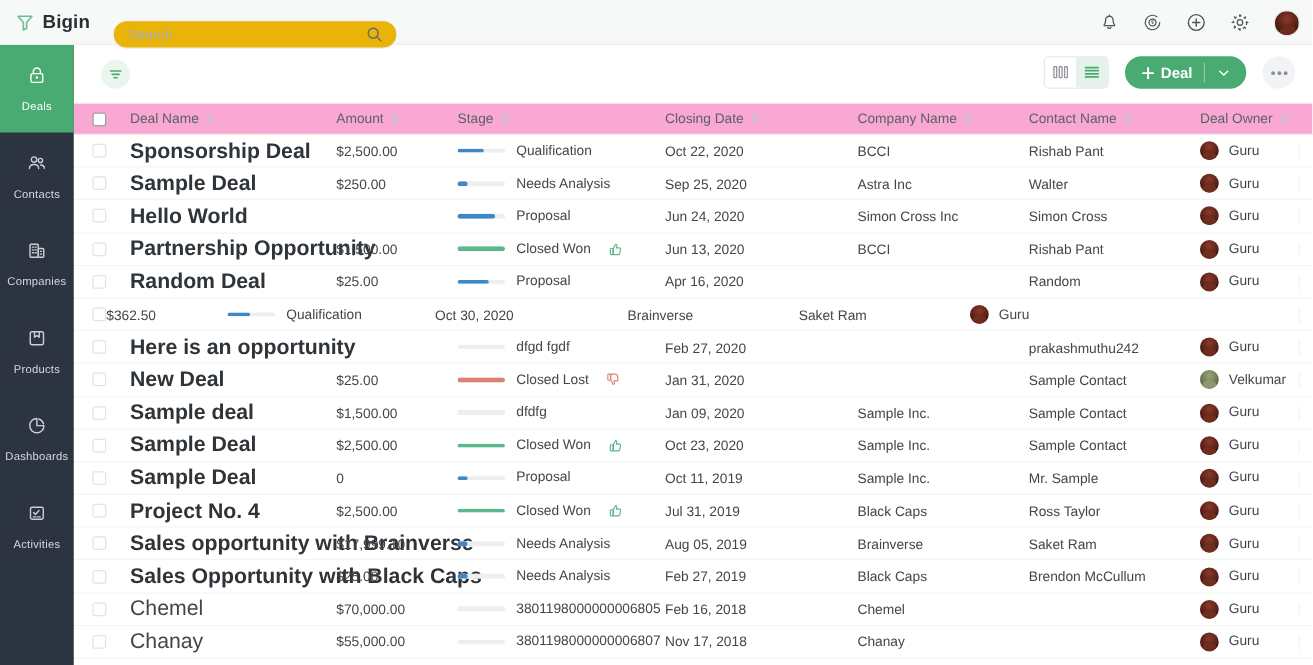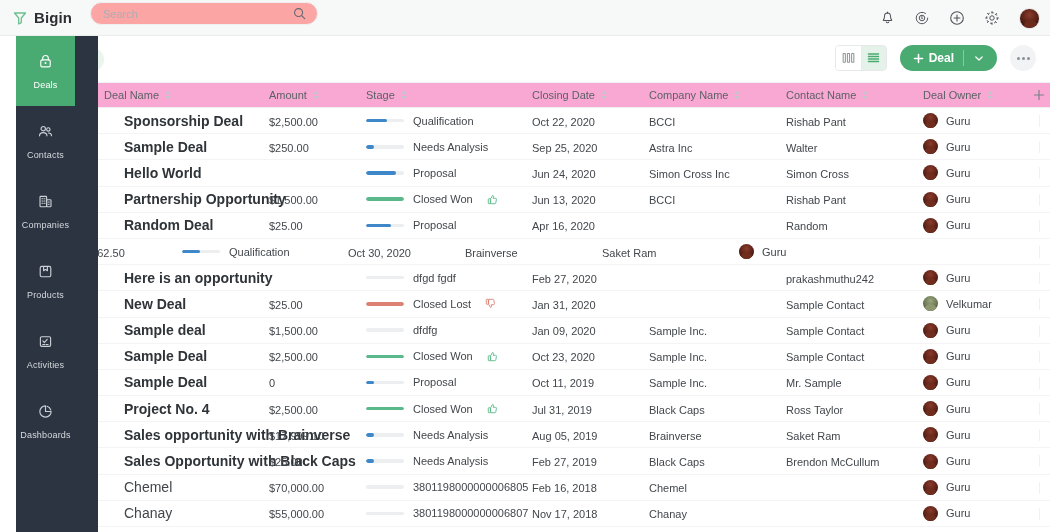--- a/index.html
+++ b/index.html
@@ -18,23 +18,23 @@
     background: #f7f8f8;
     display: flex; align-items: center;
     border-bottom: 1px solid #ececec;
     z-index: 5;
   }
   .brand { display: flex; align-items: center; gap: 6px; padding-left: 12px; width: 78px; }
   .brand-logo { width: 16px; height: 16px; display: block; }
   .brand-name { font-size: 15px; font-weight: 700; color: #2b2f33; letter-spacing: .1px; }
 
   .searchbox {
-    position: absolute; left: 90px; top: 2px;
+    position: absolute; left: 90px; top: 16px;
     width: 228px; height: 23px;
-    background: #fca5a5; border-radius: 12px;
+    background: #eab308; border-radius: 12px;
     display: flex; align-items: center;
     border: 1px solid #f0f0f0;
   }
   .searchbox input {
     border: 0; outline: 0; background: transparent;
     font-family: "Liberation Sans", sans-serif;
     font-size: 11px; color: #4a4f54;
     padding-left: 12px; flex: 1; height: 100%;
   }
   .searchbox input::placeholder { color: #a9aeb3; }
@@ -52,22 +52,22 @@
     position: relative; overflow: hidden;
   }
   .avatar-top::after {
     content: ""; position: absolute; left: 4px; top: 11px;
     width: 13px; height: 11px; border-radius: 50% 50% 0 0;
     background: #6b2a1c;
   }
 
   
   .sidebar {
-    position: absolute; left: 16px; top: 36px;
-    width: 82px; height: 496px;
+    position: absolute; left: 0; top: 36px;
+    width: 59px; height: 496px;
     background: #2c3442;
     z-index: 4;
   }
   .nav-item {
     height: 70px; width: 59px;
     display: flex; flex-direction: column;
     align-items: center; justify-content: center;
     gap: 6px; cursor: pointer;
   }
   .nav-item.active { background: #4aab72; }
@@ -153,33 +153,33 @@
     width: 11px; height: 11px; border: 1px solid #c2c6ca; border-radius: 2px;
     background: #fff; cursor: pointer;
   }
   .thead .chk { border-color: #9ba0a5; }
   .trow .chk { border-color: #e2e4e6; }
 
   .c-name   { width: 184px; flex: none; padding-left: 19px; }
   .c-amt    { width: 97px;  flex: none; }
   .c-stage  { width: 166px; flex: none; display: flex; align-items: center; gap: 9px; }
   .c-date   { width: 117px; flex: none; }
-  .c-comp   { width: 137px; flex: none; }
+  .c-comp   { width: 137px; flex: none; margin-left: 37px; }
   .c-cont   { width: 137px; flex: none; }
   .c-owner  { width: 104px; flex: none; display: flex; align-items: center; gap: 8px; }
   .c-plus   { width: 23px;  flex: none; display: flex; justify-content: center; }
 
   .th-txt { font-size: 11px; color: #5c6165; font-weight: 400; }
   .th-cell { display: flex; align-items: center; gap: 6px; }
   .sorter { display: flex; flex-direction: column; gap: 2px; cursor: pointer; }
   .sorter .ar { width: 0; height: 0; border-left: 3px solid transparent; border-right: 3px solid transparent; }
   .sorter .up { border-bottom: 3.5px solid #c3c7cb; }
   .sorter .dn { border-top: 3.5px solid #c3c7cb; }
 
-  .cell-name { font-size: 14px; font-weight: 700; color: #2f3439; white-space: nowrap; cursor: pointer; margin-left: 20px; }
+  .cell-name { font-size: 17px; font-weight: 700; color: #2f3439; white-space: nowrap; cursor: pointer; }
   .cell-name.light { font-weight: 400; color: #41464b; }
   .cell-txt  { font-size: 11px; color: #42474c; white-space: nowrap; }
   .cell-stage-label { font-size: 11px; color: #42474c; white-space: nowrap; }
 
   .bar { width: 38px; height: 3.5px; border-radius: 2px; background: #edeeef; position: relative; overflow: hidden; flex: none; }
   .bar > span { position: absolute; left: 0; top: 0; height: 100%; border-radius: 2px; display: block; }
 
   .avatar-cell {
     width: 15px; height: 15px; border-radius: 50%; flex: none;
     background: radial-gradient(circle at 50% 30%, #8a3b2c 0%, #5e2318 48%, #35140f 80%, #21100f 100%);
@@ -299,36 +299,36 @@
             <rect x="3.4" y="3.6" width="11.2" height="11" rx="1.6" fill="none" stroke="#cbd0d6" stroke-width="1.2"></rect>
             <path d="M7 3.8v4.4l2-1.3 2 1.3V3.8" fill="none" stroke="#cbd0d6" stroke-width="1.2" stroke-linejoin="round"></path>
           </svg>
       </span>
       <span class="nav-label">Products</span>
     </div>
 
     <div class="nav-item">
       <span class="nav-ico">
         <svg width="17" height="17" viewBox="0 0 18 18">
+            <path d="M9 9V3a6 6 0 1 0 6 6z" fill="none" stroke="#cbd0d6" stroke-width="1.2" stroke-linejoin="round"></path>
+            <path d="M10.6 3.4A6 6 0 0 1 14.6 7.4" fill="none" stroke="#cbd0d6" stroke-width="1.2" stroke-linecap="round"></path>
+          </svg>
+      </span>
+      <span class="nav-label">Dashboards</span>
+    </div>
+
+    <div class="nav-item">
+      <span class="nav-ico">
+        <svg width="17" height="17" viewBox="0 0 18 18">
             <rect x="3.6" y="4" width="10.8" height="10.2" rx="1.4" fill="none" stroke="#cbd0d6" stroke-width="1.2"></rect>
             <path d="M6.2 8.4l1.6 1.7 3-3.3" fill="none" stroke="#cbd0d6" stroke-width="1.2" stroke-linecap="round" stroke-linejoin="round"></path>
             <path d="M6 12.2h2.2M9.6 12.2h2.2" stroke="#cbd0d6" stroke-width="1.1" stroke-linecap="round"></path>
           </svg>
       </span>
       <span class="nav-label">Activities</span>
-    </div>
-
-    <div class="nav-item">
-      <span class="nav-ico">
-        <svg width="17" height="17" viewBox="0 0 18 18">
-            <path d="M9 9V3a6 6 0 1 0 6 6z" fill="none" stroke="#cbd0d6" stroke-width="1.2" stroke-linejoin="round"></path>
-            <path d="M10.6 3.4A6 6 0 0 1 14.6 7.4" fill="none" stroke="#cbd0d6" stroke-width="1.2" stroke-linecap="round"></path>
-          </svg>
-      </span>
-      <span class="nav-label">Dashboards</span>
     </div>
   </div>
 
   <div class="content">
 
     <div class="actionbar">
 
       <div class="filter-btn">
         <svg width="13" height="13" viewBox="0 0 14 14">
           <line x1="2.5" y1="4" x2="11.5" y2="4" stroke="#4aab72" stroke-width="1.3" stroke-linecap="round"></line>

